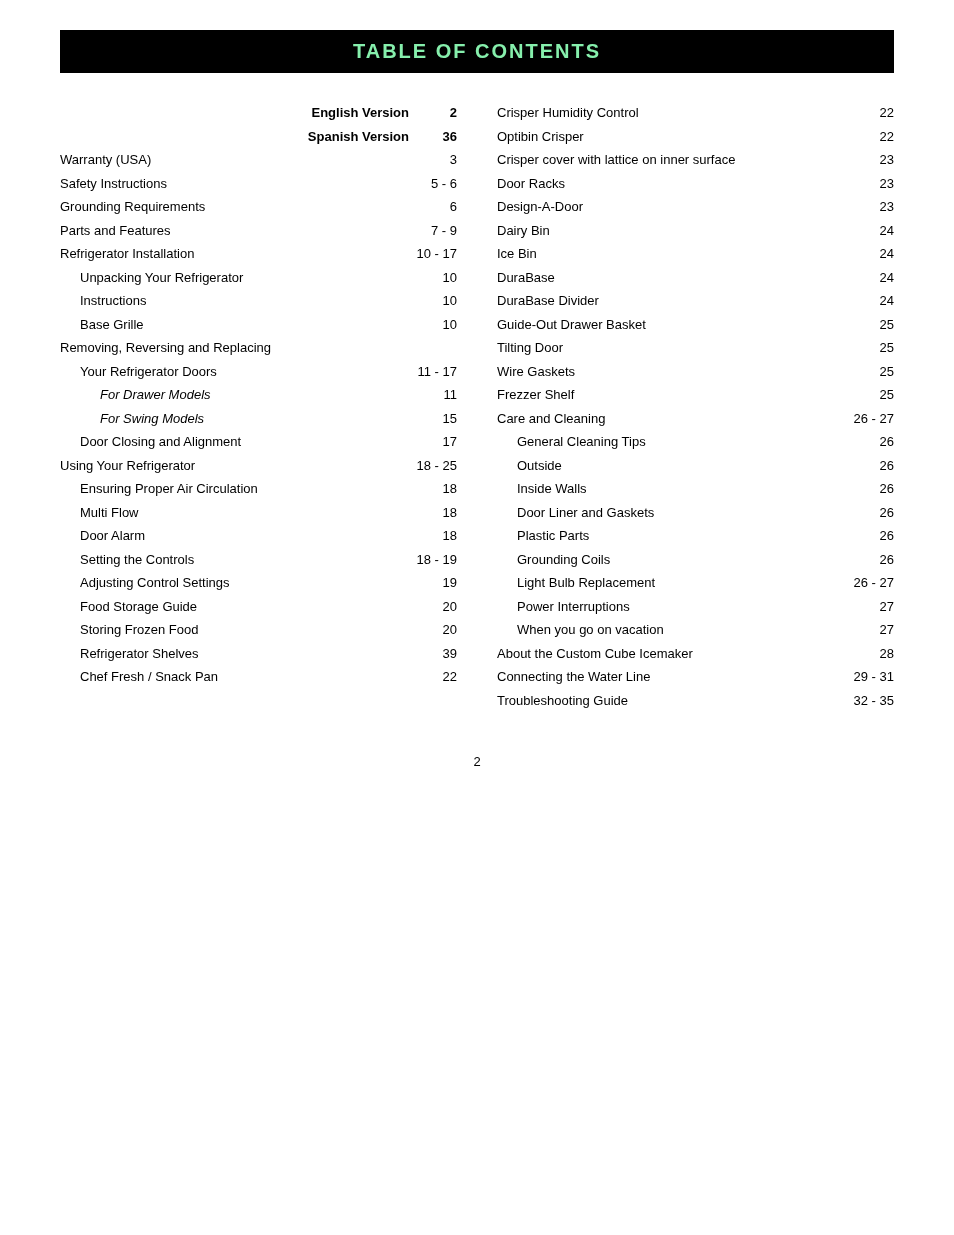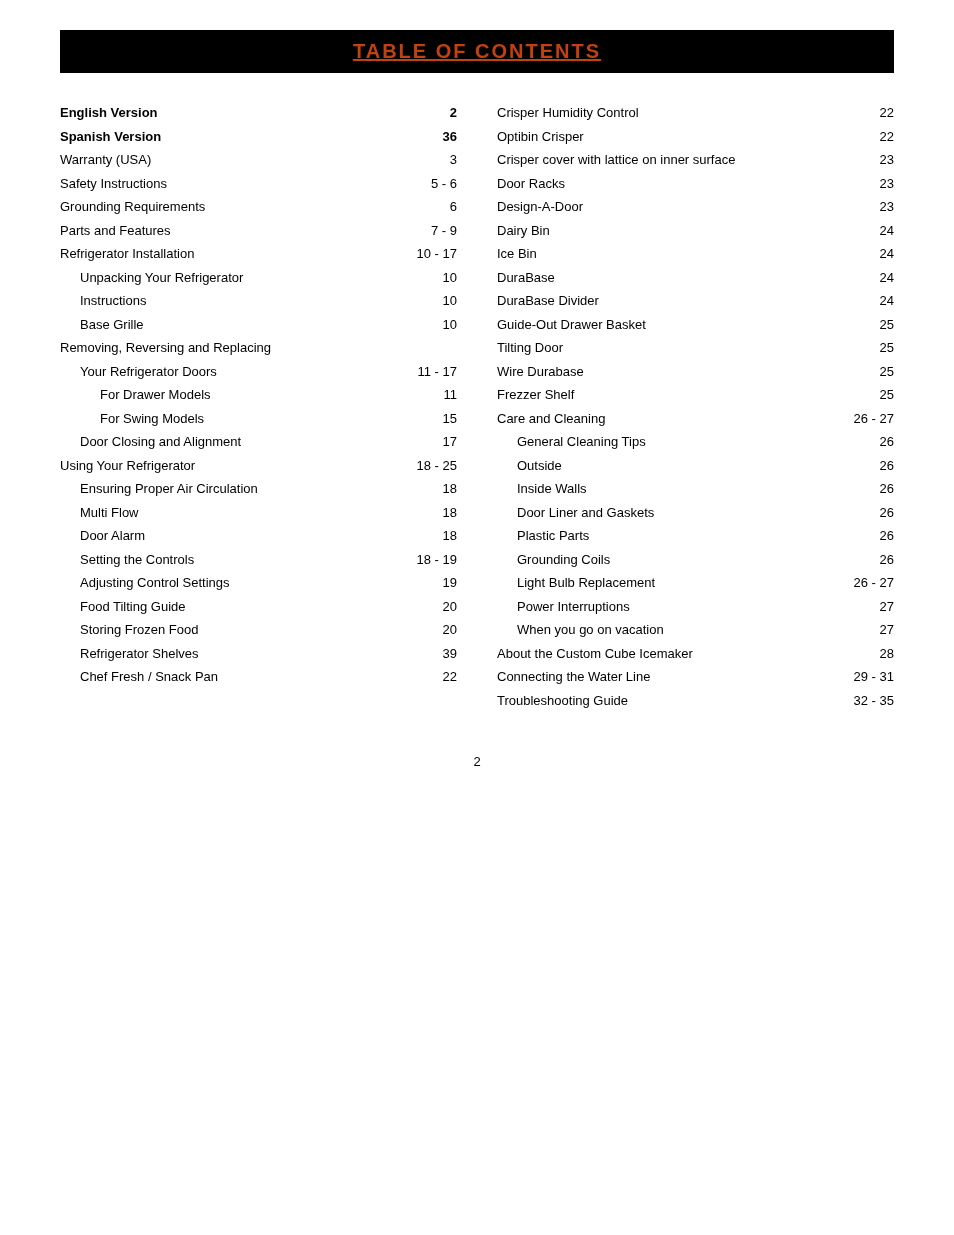--- a/index.html
+++ b/index.html
@@ -30,22 +30,21 @@
       color: #ffffff;
       text-align: center;
       padding: 10px 20px;
       margin-bottom: 30px;
     }
 
     .header-bar h1 {
       font-size: 20px;
       font-weight: bold;
       letter-spacing: 2px;
-      color: #c2410c;
-      text-decoration: underline;
+      color: #86efac;
     }
 
     .toc-container {
       display: flex;
       gap: 40px;
       margin-top: 10px;
     }
 
     .toc-column {
       flex: 1;
@@ -66,28 +65,30 @@
 
     .toc-entry .entry-page {
       white-space: nowrap;
       text-align: right;
       min-width: 40px;
     }
 
     .toc-entry.bold .entry-label,
     .toc-entry.bold .entry-page {
       font-weight: bold;
+      text-align: right;
     }
 
     .toc-entry.indent1 .entry-label {
       padding-left: 20px;
     }
 
     .toc-entry.indent2 .entry-label {
       padding-left: 40px;
+      font-style: italic;
     }
 
     .toc-entry.no-page .entry-page {
       visibility: hidden;
     }
 
     .page-number {
       text-align: center;
       margin-top: 40px;
       font-size: 13px;
@@ -183,21 +184,21 @@
         </div>
         <div class="toc-entry indent1">
           <span class="entry-label">Setting the Controls</span>
           <span class="entry-page">18 - 19</span>
         </div>
         <div class="toc-entry indent1">
           <span class="entry-label">Adjusting Control Settings</span>
           <span class="entry-page">19</span>
         </div>
         <div class="toc-entry indent1">
-          <span class="entry-label">Food Tilting Guide</span>
+          <span class="entry-label">Food Storage Guide</span>
           <span class="entry-page">20</span>
         </div>
         <div class="toc-entry indent1">
           <span class="entry-label">Storing Frozen Food</span>
           <span class="entry-page">20</span>
         </div>
         <div class="toc-entry indent1">
           <span class="entry-label">Refrigerator Shelves</span>
           <span class="entry-page">39</span>
         </div>
@@ -246,21 +247,21 @@
         </div>
         <div class="toc-entry">
           <span class="entry-label">Guide-Out Drawer Basket</span>
           <span class="entry-page">25</span>
         </div>
         <div class="toc-entry">
           <span class="entry-label">Tilting Door</span>
           <span class="entry-page">25</span>
         </div>
         <div class="toc-entry">
-          <span class="entry-label">Wire Durabase</span>
+          <span class="entry-label">Wire Gaskets</span>
           <span class="entry-page">25</span>
         </div>
         <div class="toc-entry">
           <span class="entry-label">Frezzer Shelf</span>
           <span class="entry-page">25</span>
         </div>
         <div class="toc-entry">
           <span class="entry-label">Care and Cleaning</span>
           <span class="entry-page">26 - 27</span>
         </div>

